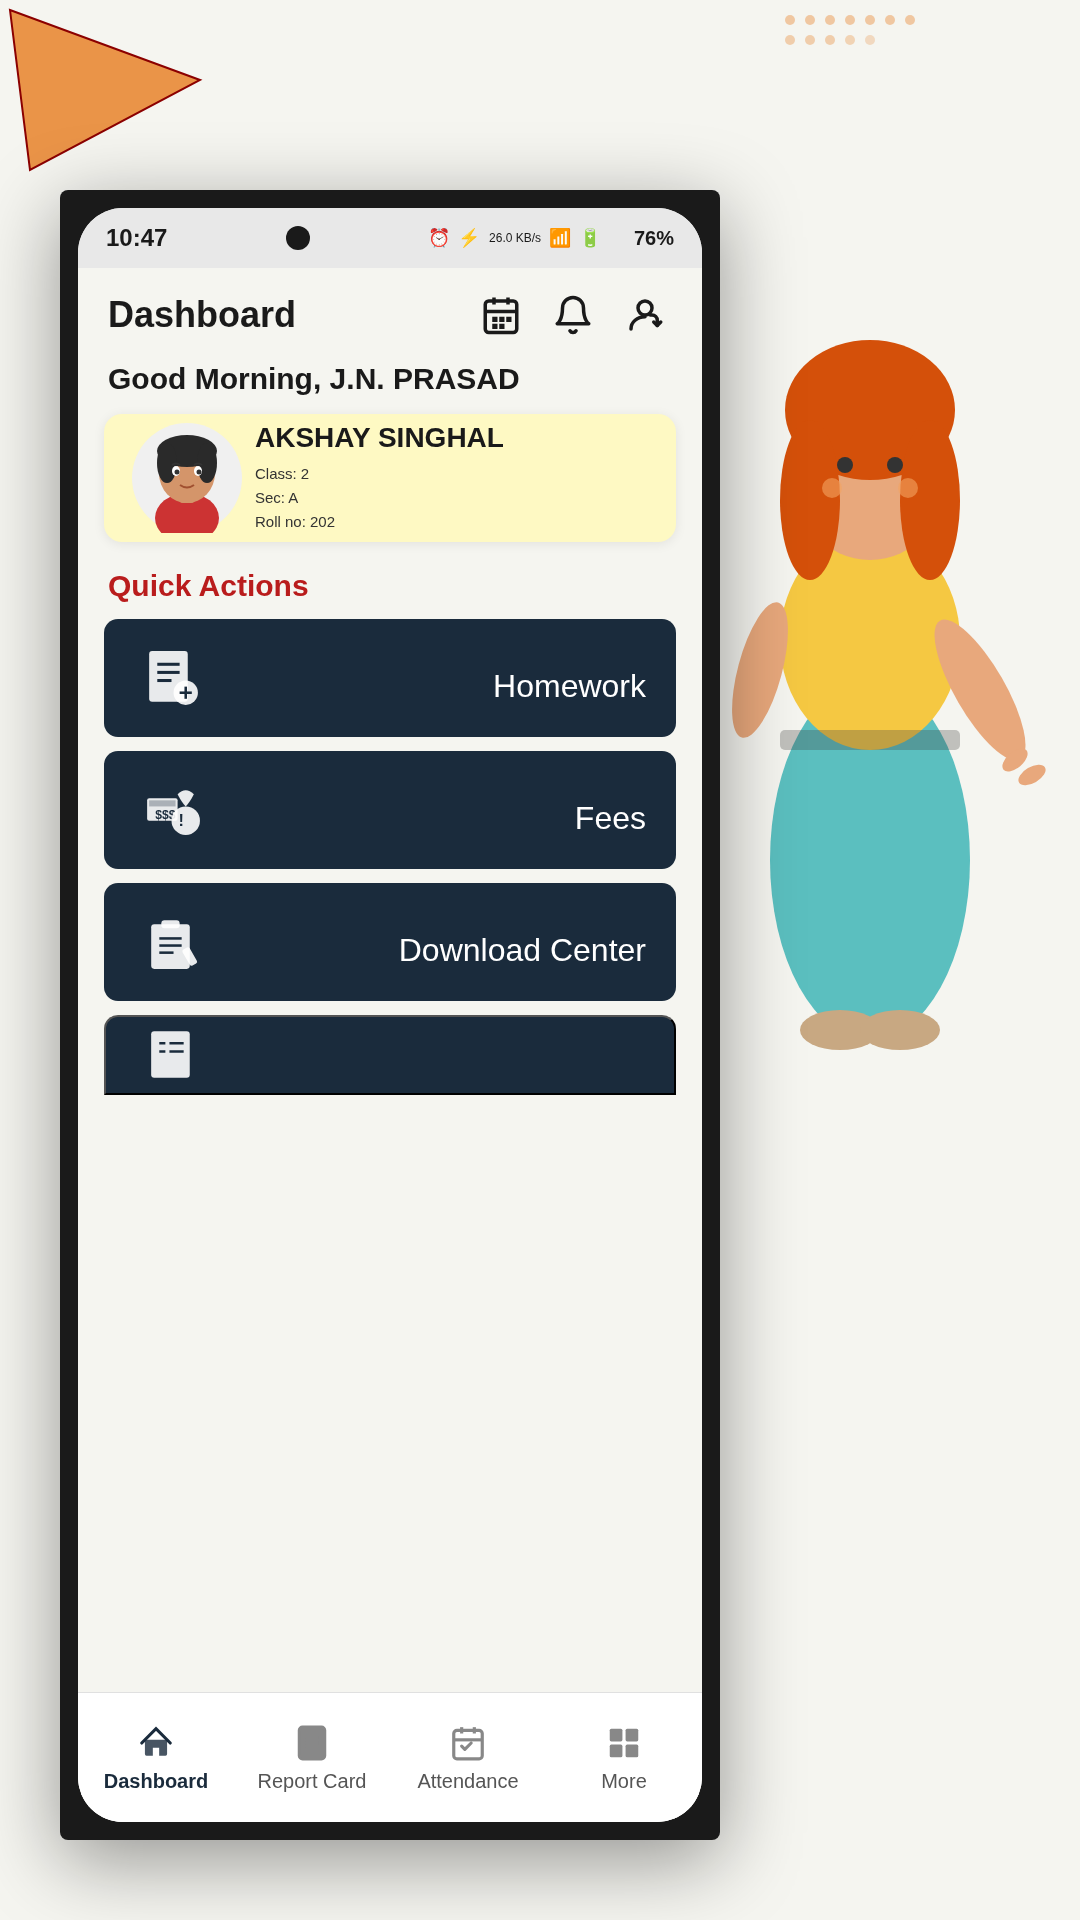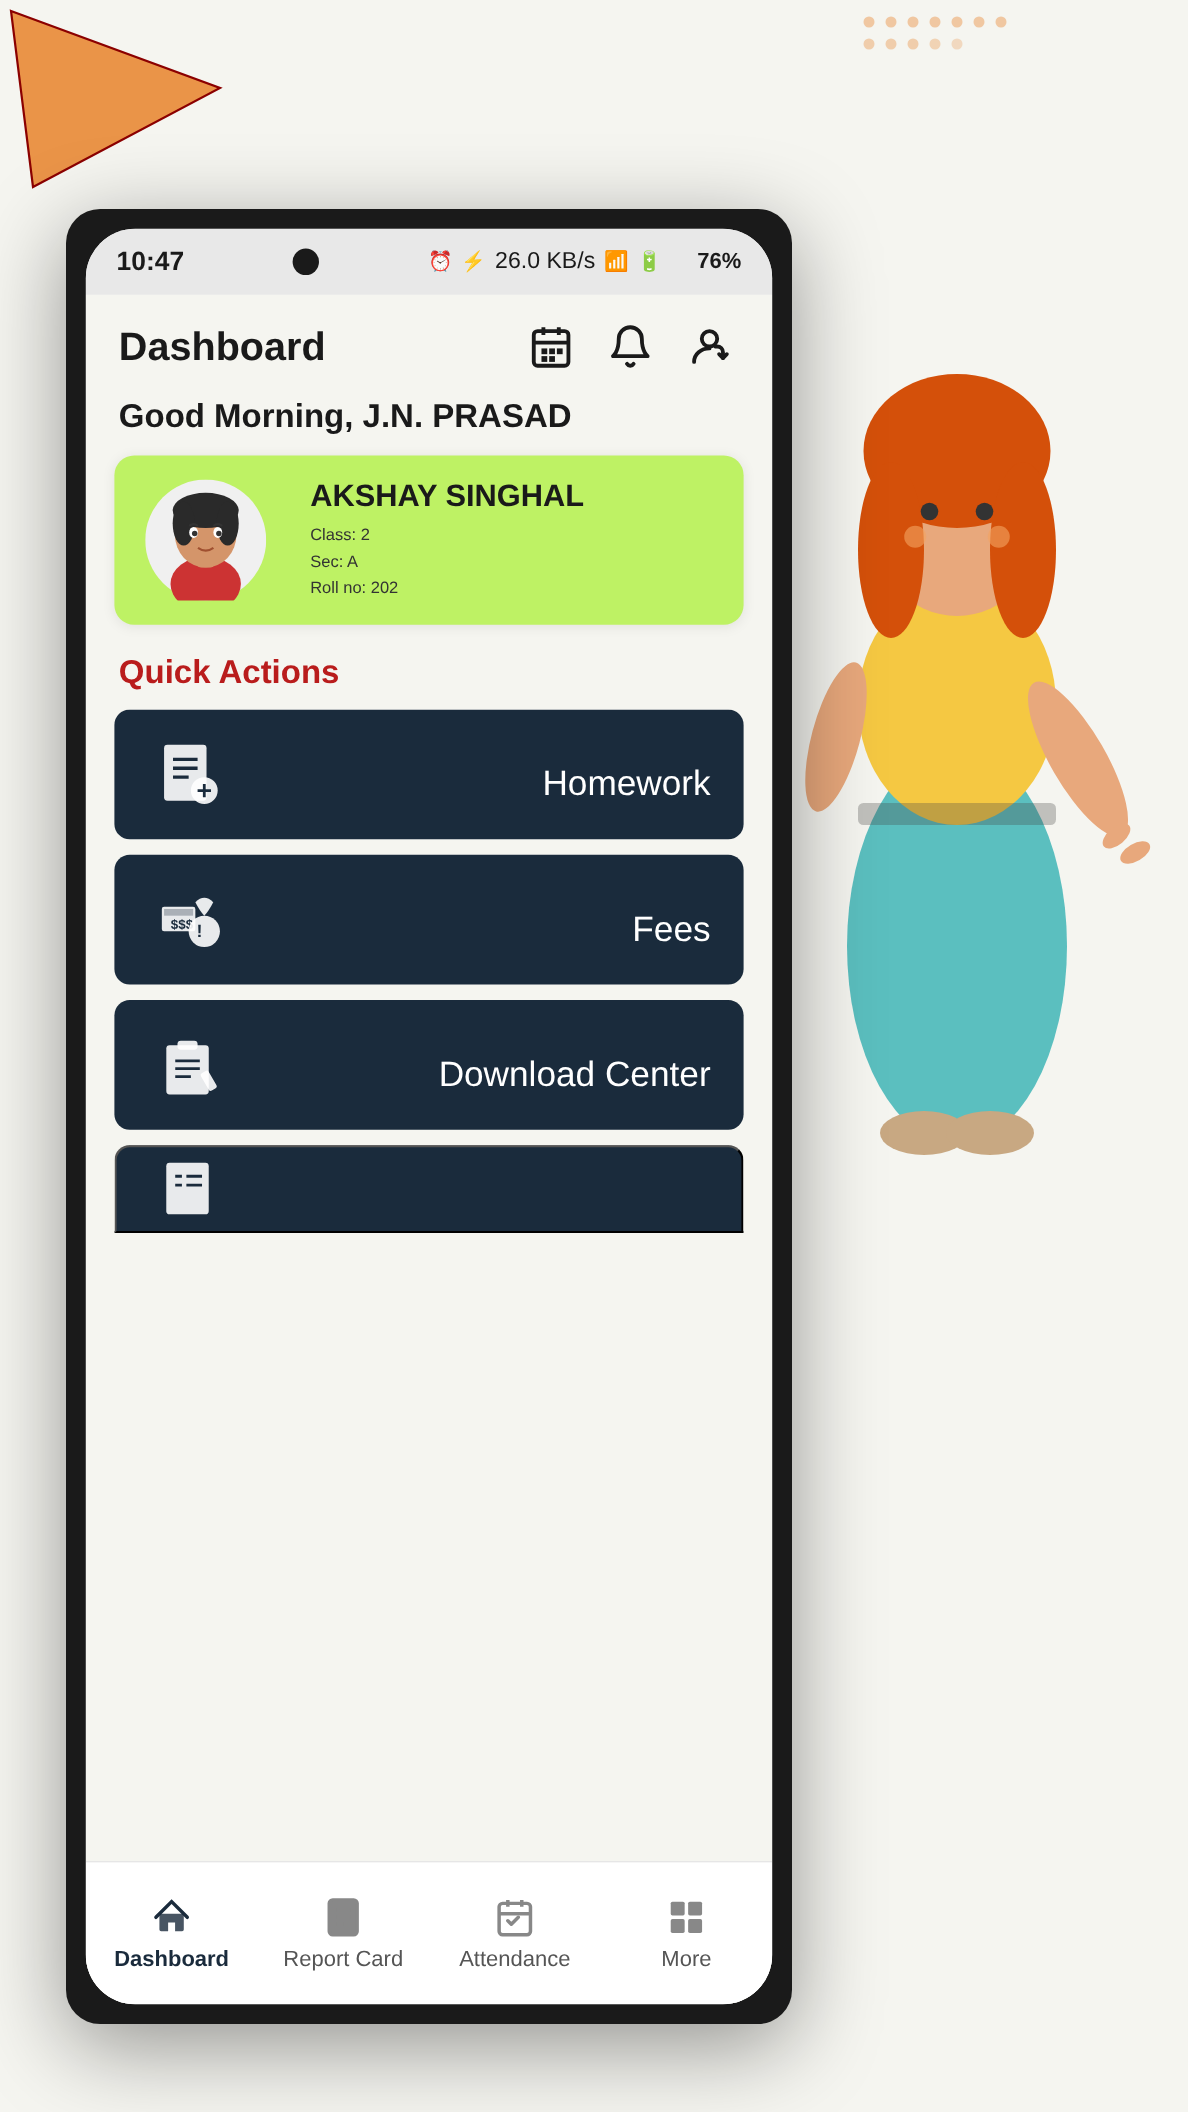--- a/index.html
+++ b/index.html
@@ -40,21 +40,21 @@
     }
 
     
     .phone-frame {
       position: absolute;
       left: 60px;
       top: 190px;
       width: 660px;
       height: 1650px;
       background: #1a1a1a;
-      border-radius: 31px;
+      border-radius: 8px;
       padding: 18px;
       box-shadow: 0 20px 80px rgba(0,0,0,0.4);
     }
     .phone-screen {
       width: 100%;
       height: 100%;
       background: #f0f0f0;
       border-radius: 45px;
       overflow: hidden;
       display: flex;
@@ -144,26 +144,26 @@
       padding: 5px 30px 18px;
       font-size: 30px;
       font-weight: 700;
       color: #1a1a1a;
       flex-shrink: 0;
     }
 
     
     .student-card {
       margin: 0 26px 22px;
-      background: #bef264;
+      background: #fef9c3;
       border-radius: 18px;
-      padding: 21px 28px;
-      display: flex;
-      align-items: center;
-      gap: 40px;
+      padding: 8px 28px;
+      display: flex;
+      align-items: center;
+      gap: 13px;
       box-shadow: 0 2px 12px rgba(0,0,0,0.08);
       flex-shrink: 0;
     }
     .student-avatar {
       width: 110px;
       height: 110px;
       flex-shrink: 0;
     }
     .student-info {
       flex: 1;
@@ -347,21 +347,21 @@
 
 <div class="phone-frame">
   <div class="phone-screen">
 
     <div class="status-bar">
       <span class="status-time">10:47</span>
       <div class="camera-notch"></div>
       <div class="status-icons">
         <span>⏰</span>
         <span>⚡</span>
-        <span style="font-size:21px;">26.0 KB/s</span>
+        <span style="font-size:12px;">26.0 KB/s</span>
         <span>📶</span>
         <span>🔋</span>
         <span class="status-battery">76%</span>
       </div>
     </div>
 
     <div class="app-content">
 
       <div class="app-header">
         <span class="header-title">Dashboard</span>

